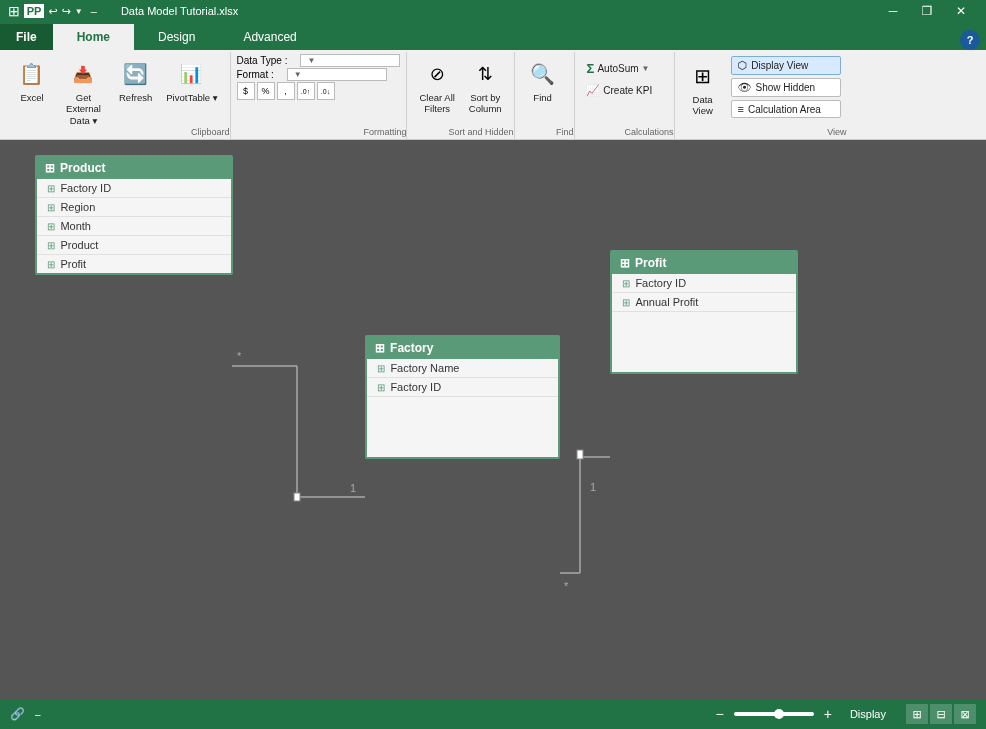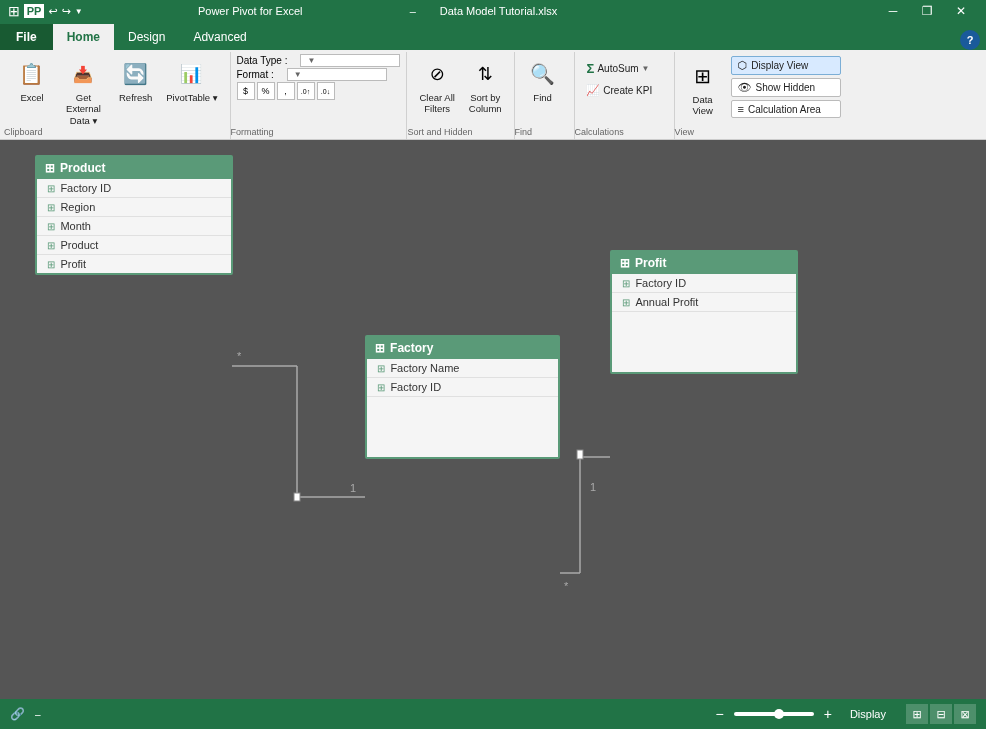--- a/index.html
+++ b/index.html
@@ -22,21 +22,21 @@
 
     
     .ribbon-tabs {
       background: #217346;
       height: 28px;
       display: flex;
       align-items: flex-end;
       padding-left: 0;
     }
     .ribbon-tab {
-      padding: 4px 14px 5px;
+      padding: 4px 24px 5px;
       font-size: 12px;
       cursor: pointer;
       color: white;
       height: 26px;
       display: flex;
       align-items: center;
     }
     .ribbon-tab.active {
       background: #f0f0f0;
       color: #217346;
@@ -64,21 +64,21 @@
       align-items: flex-start;
       padding: 2px 6px 0;
       border-right: 1px solid #d0d0d0;
       min-width: 60px;
       position: relative;
     }
     .ribbon-group:last-child { border-right: none; }
     .ribbon-group-label {
       font-size: 9px;
       color: #666;
-      text-align: left;
+      text-align: right;
       width: 100%;
       position: absolute;
       bottom: 2px;
       left: 0;
     }
     .ribbon-buttons {
       display: flex;
       gap: 2px;
       align-items: flex-start;
       flex: 1;
@@ -295,21 +295,20 @@
 <body>
 
 <div class="title-bar">
   <div class="title-bar-icons">
     <span style="font-size:14px;">⊞</span>
     <span style="font-size:11px;background:#fff;color:#217346;padding:1px 3px;border-radius:0;font-weight:bold;">PP</span>
     <span style="font-size:11px;cursor:pointer;">↩</span>
     <span style="font-size:11px;cursor:pointer;">↪</span>
     <span style="font-size:8px;">▼</span>
   </div>
-  <span class="title-bar-title">Power Pivot for Excel</span>
   <span style="color:white;font-size:11px;"> – </span>
   <span style="font-size:11px;margin-left:24px;">Data Model Tutorial.xlsx</span>
   <div style="flex:1;"></div>
   <div class="title-bar-controls">
     <div class="title-bar-btn">─</div>
     <div class="title-bar-btn">❐</div>
     <div class="title-bar-btn close">✕</div>
   </div>
 </div>
 

